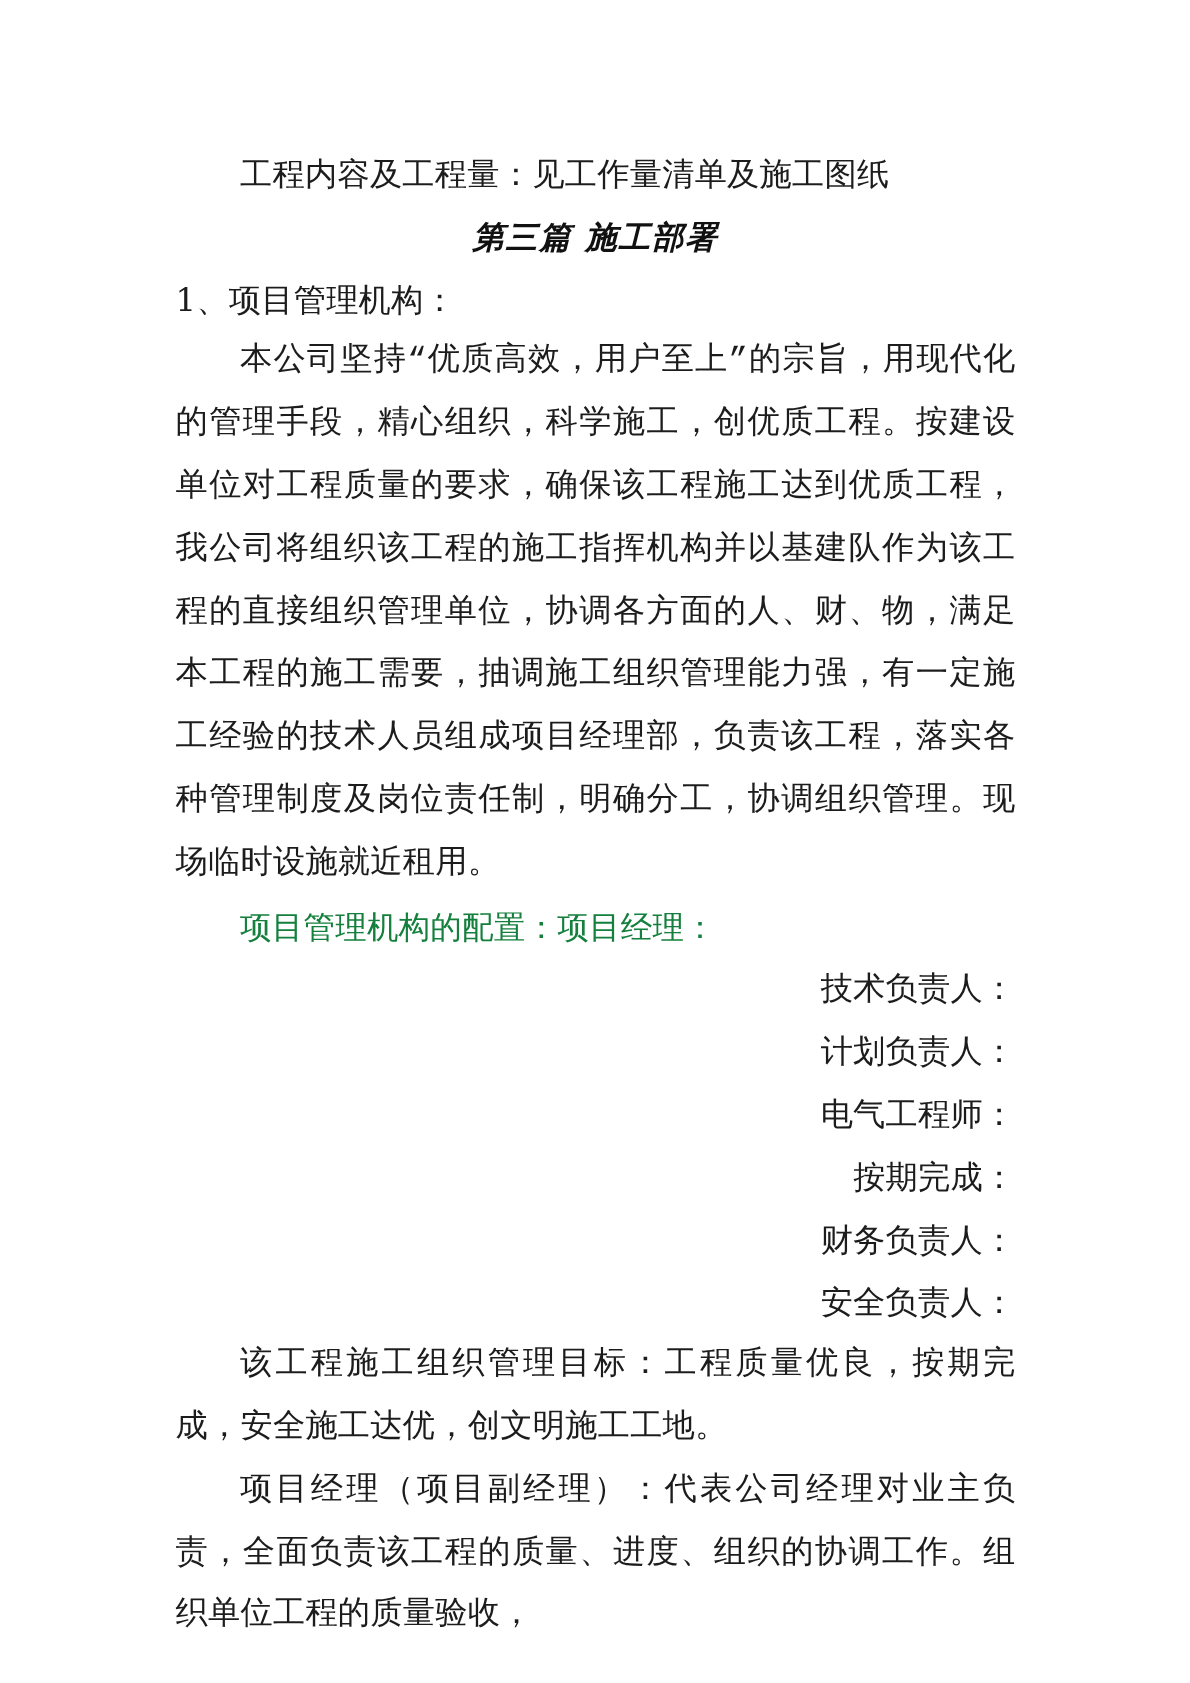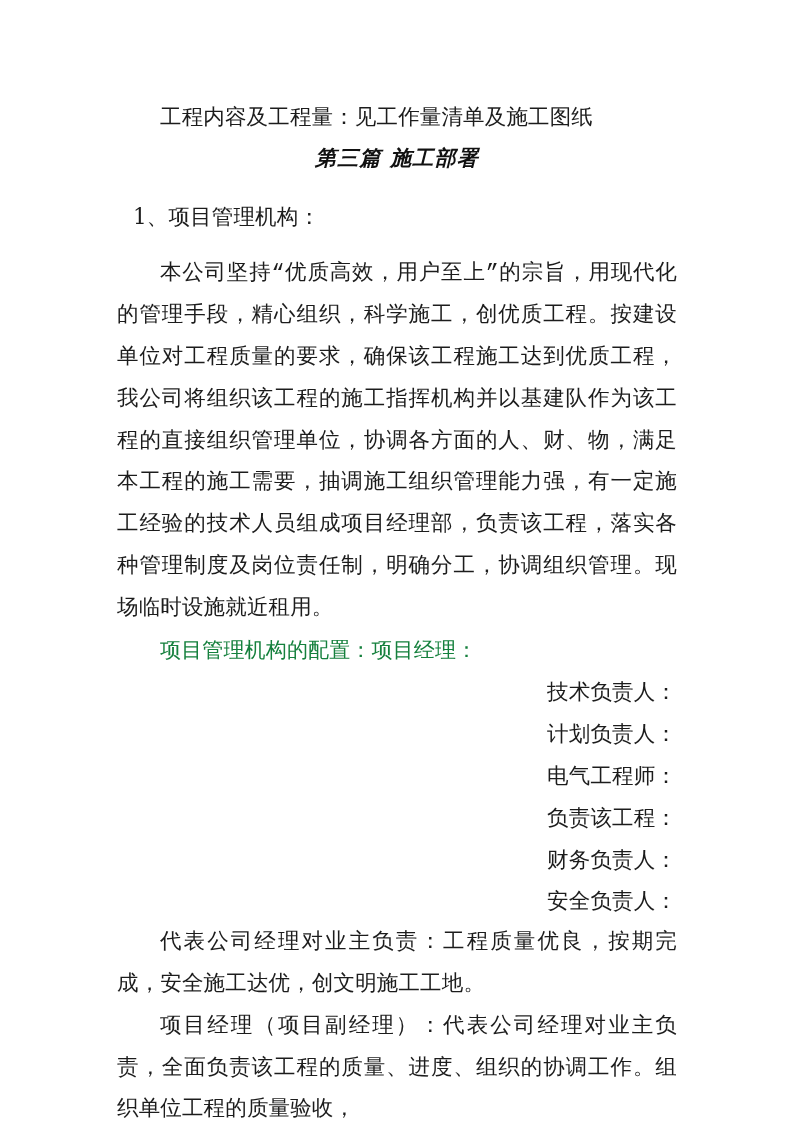--- a/index.html
+++ b/index.html
@@ -54,21 +54,21 @@
     text-indent: 43px;
     color: #1c1c1c;
     font-family: "DejaVu Serif", "Liberation Serif", serif;
   }
 
   
   .para-num {
     font-size: 21.5px;
     line-height: 41.8px;
     letter-spacing: 0.15px;
-    margin: 16px;
+    margin: 0;
     text-align: left;
     text-indent: 0;
     color: #1c1c1c;
     font-family: "DejaVu Serif", "Liberation Serif", serif;
   }
 
   
   .section-heading {
     font-size: 21px;
     line-height: 41.8px;
@@ -122,24 +122,24 @@
 
     <p class="para-num">1、项目管理机构：</p>
 
     <p class="para">本公司坚持“优质高效，用户至上”的宗旨，用现代化的管理手段，精心组织，科学施工，创优质工程。按建设单位对工程质量的要求，确保该工程施工达到优质工程，我公司将组织该工程的施工指挥机构并以基建队作为该工程的直接组织管理单位，协调各方面的人、财、物，满足本工程的施工需要，抽调施工组织管理能力强，有一定施工经验的技术人员组成项目经理部，负责该工程，落实各种管理制度及岗位责任制，明确分工，协调组织管理。现场临时设施就近租用。</p>
 
     <div class="role-list">
       <p class="role-row-first"><span>项目管理机构的配置：</span><span>项目经理：</span></p>
       <p class="role-item">技术负责人：</p>
       <p class="role-item">计划负责人：</p>
       <p class="role-item">电气工程师：</p>
-      <p class="role-item">负责该工程：</p>
+      <p class="role-item">按期完成：</p>
       <p class="role-item">财务负责人：</p>
       <p class="role-item">安全负责人：</p>
     </div>
 
-    <p class="para">代表公司经理对业主负责：工程质量优良，按期完成，安全施工达优，创文明施工工地。</p>
+    <p class="para">该工程施工组织管理目标：工程质量优良，按期完成，安全施工达优，创文明施工工地。</p>
 
 
     <p class="para">项目经理（项目副经理）：代表公司经理对业主负责，全面负责该工程的质量、进度、组织的协调工作。组织单位工程的质量验收，</p>
 
   </div>
 </div>
 
 </body></html>

